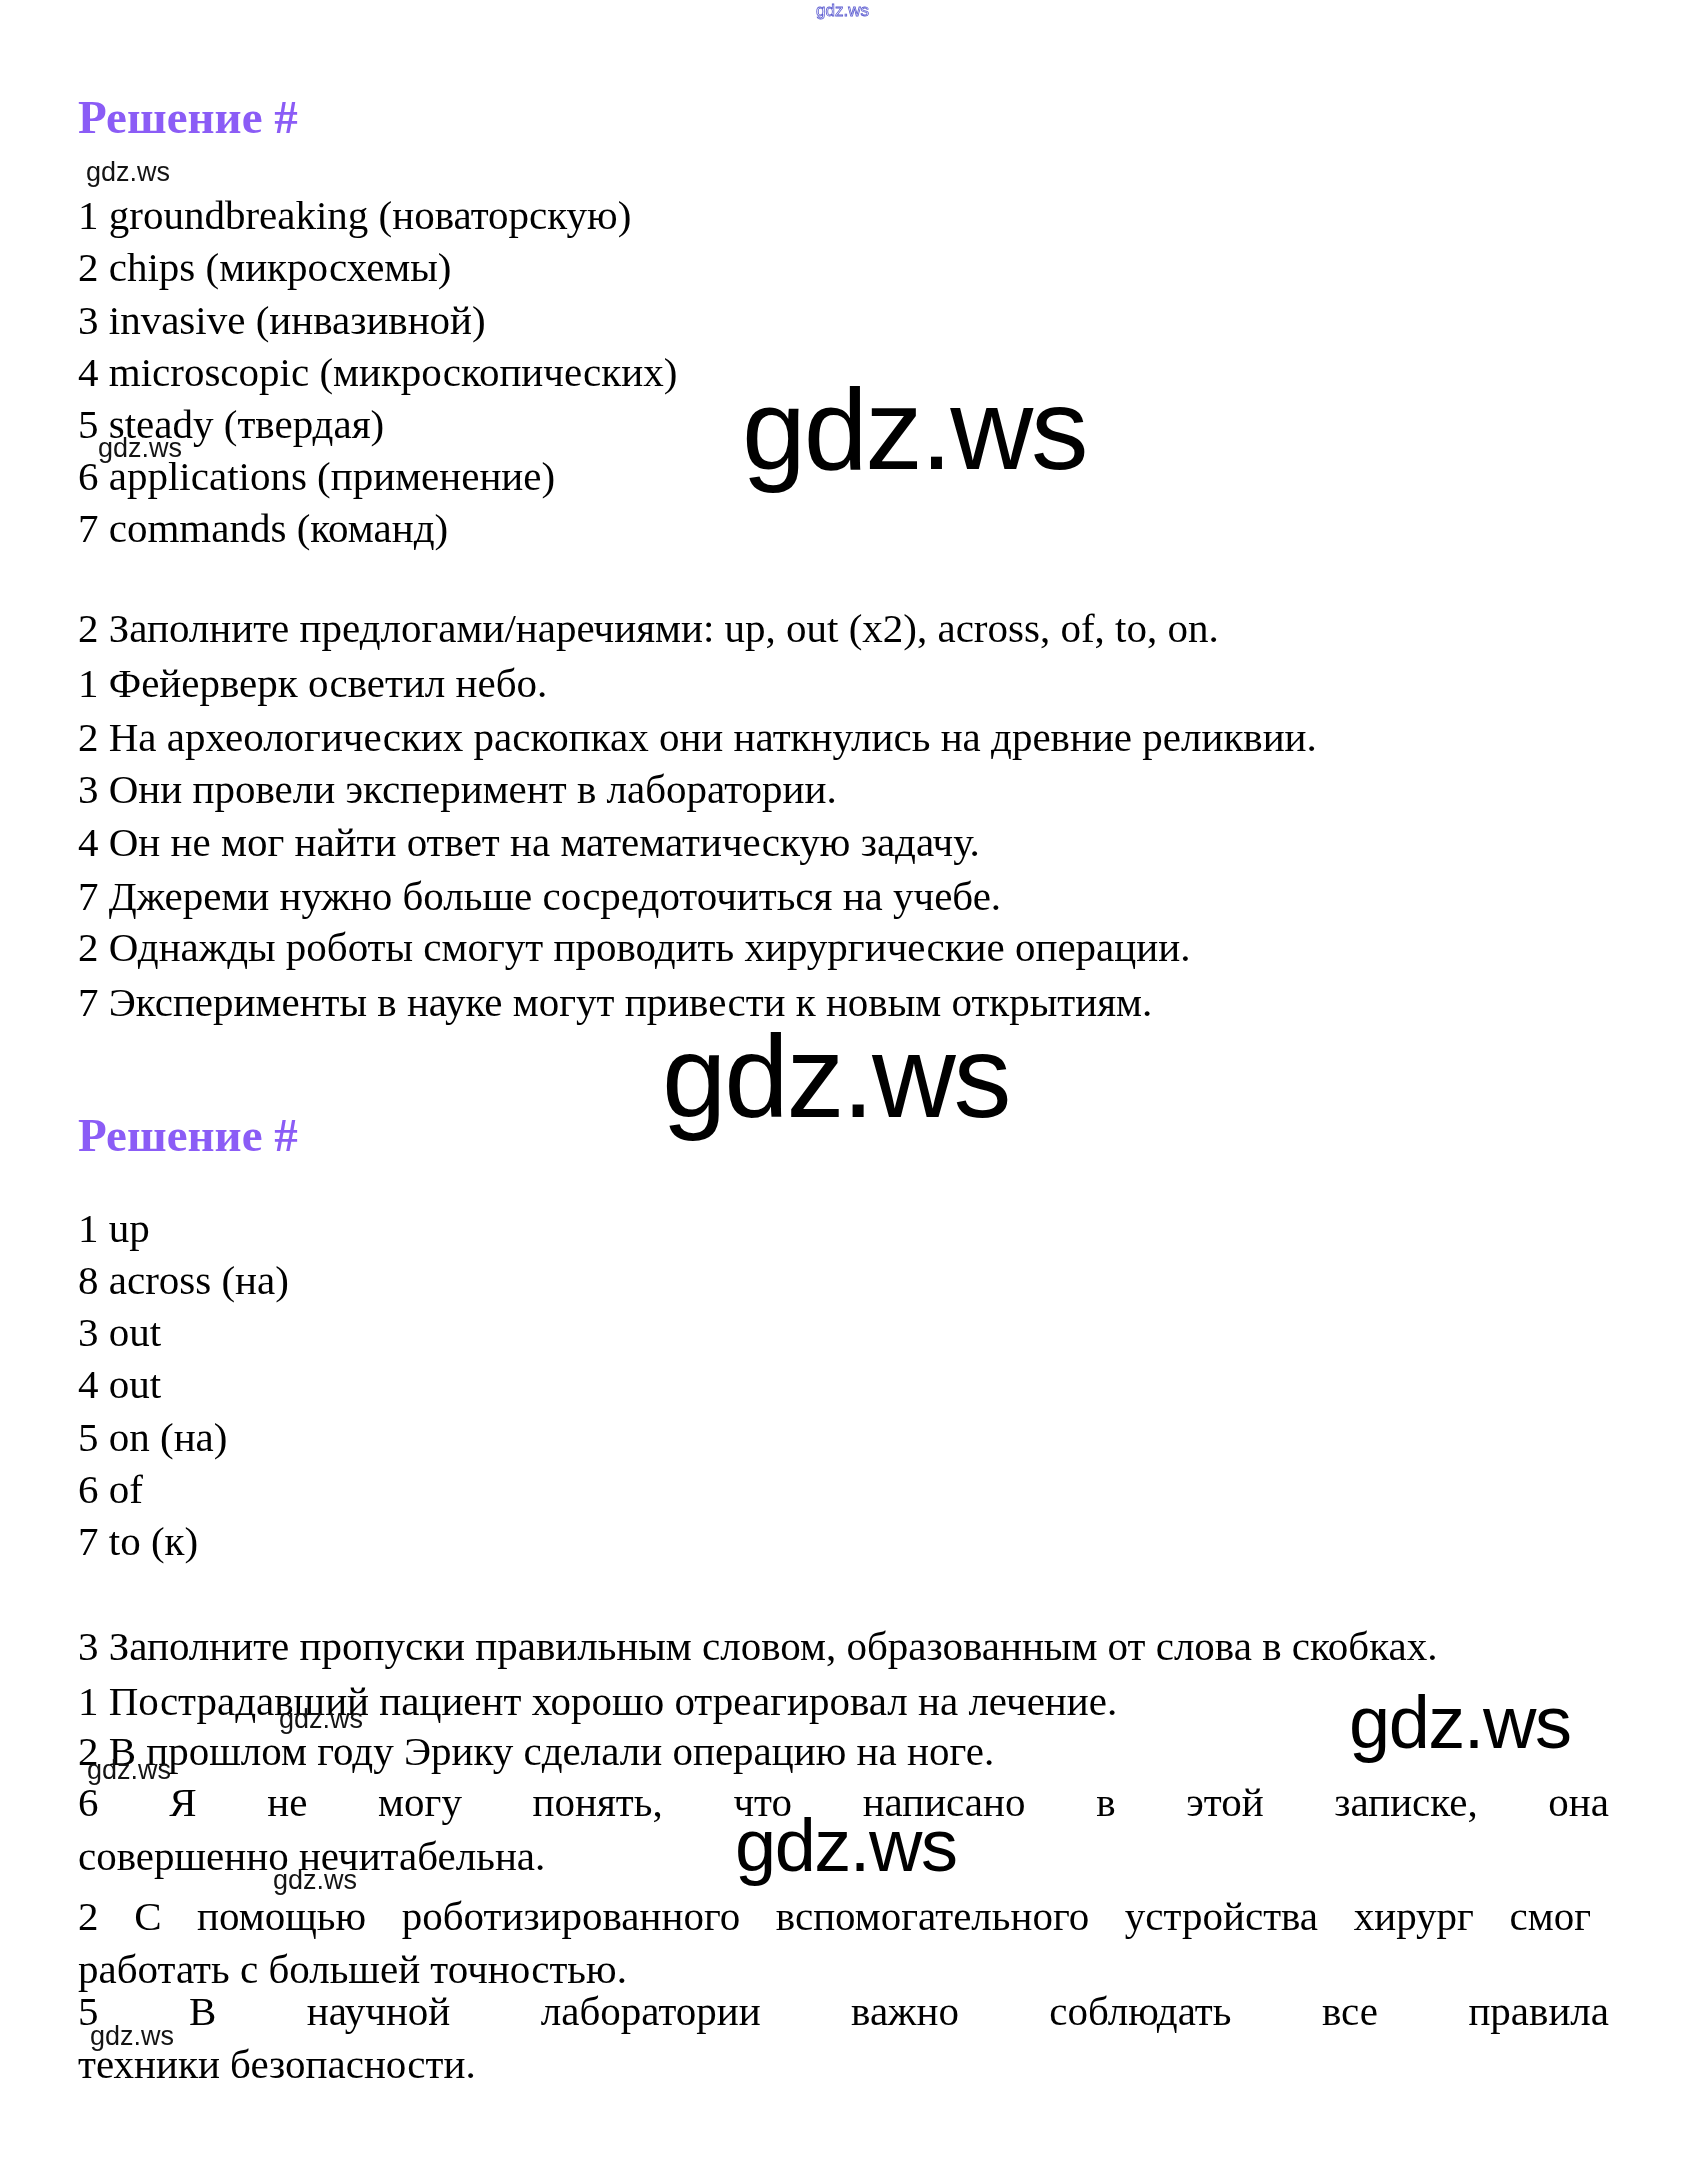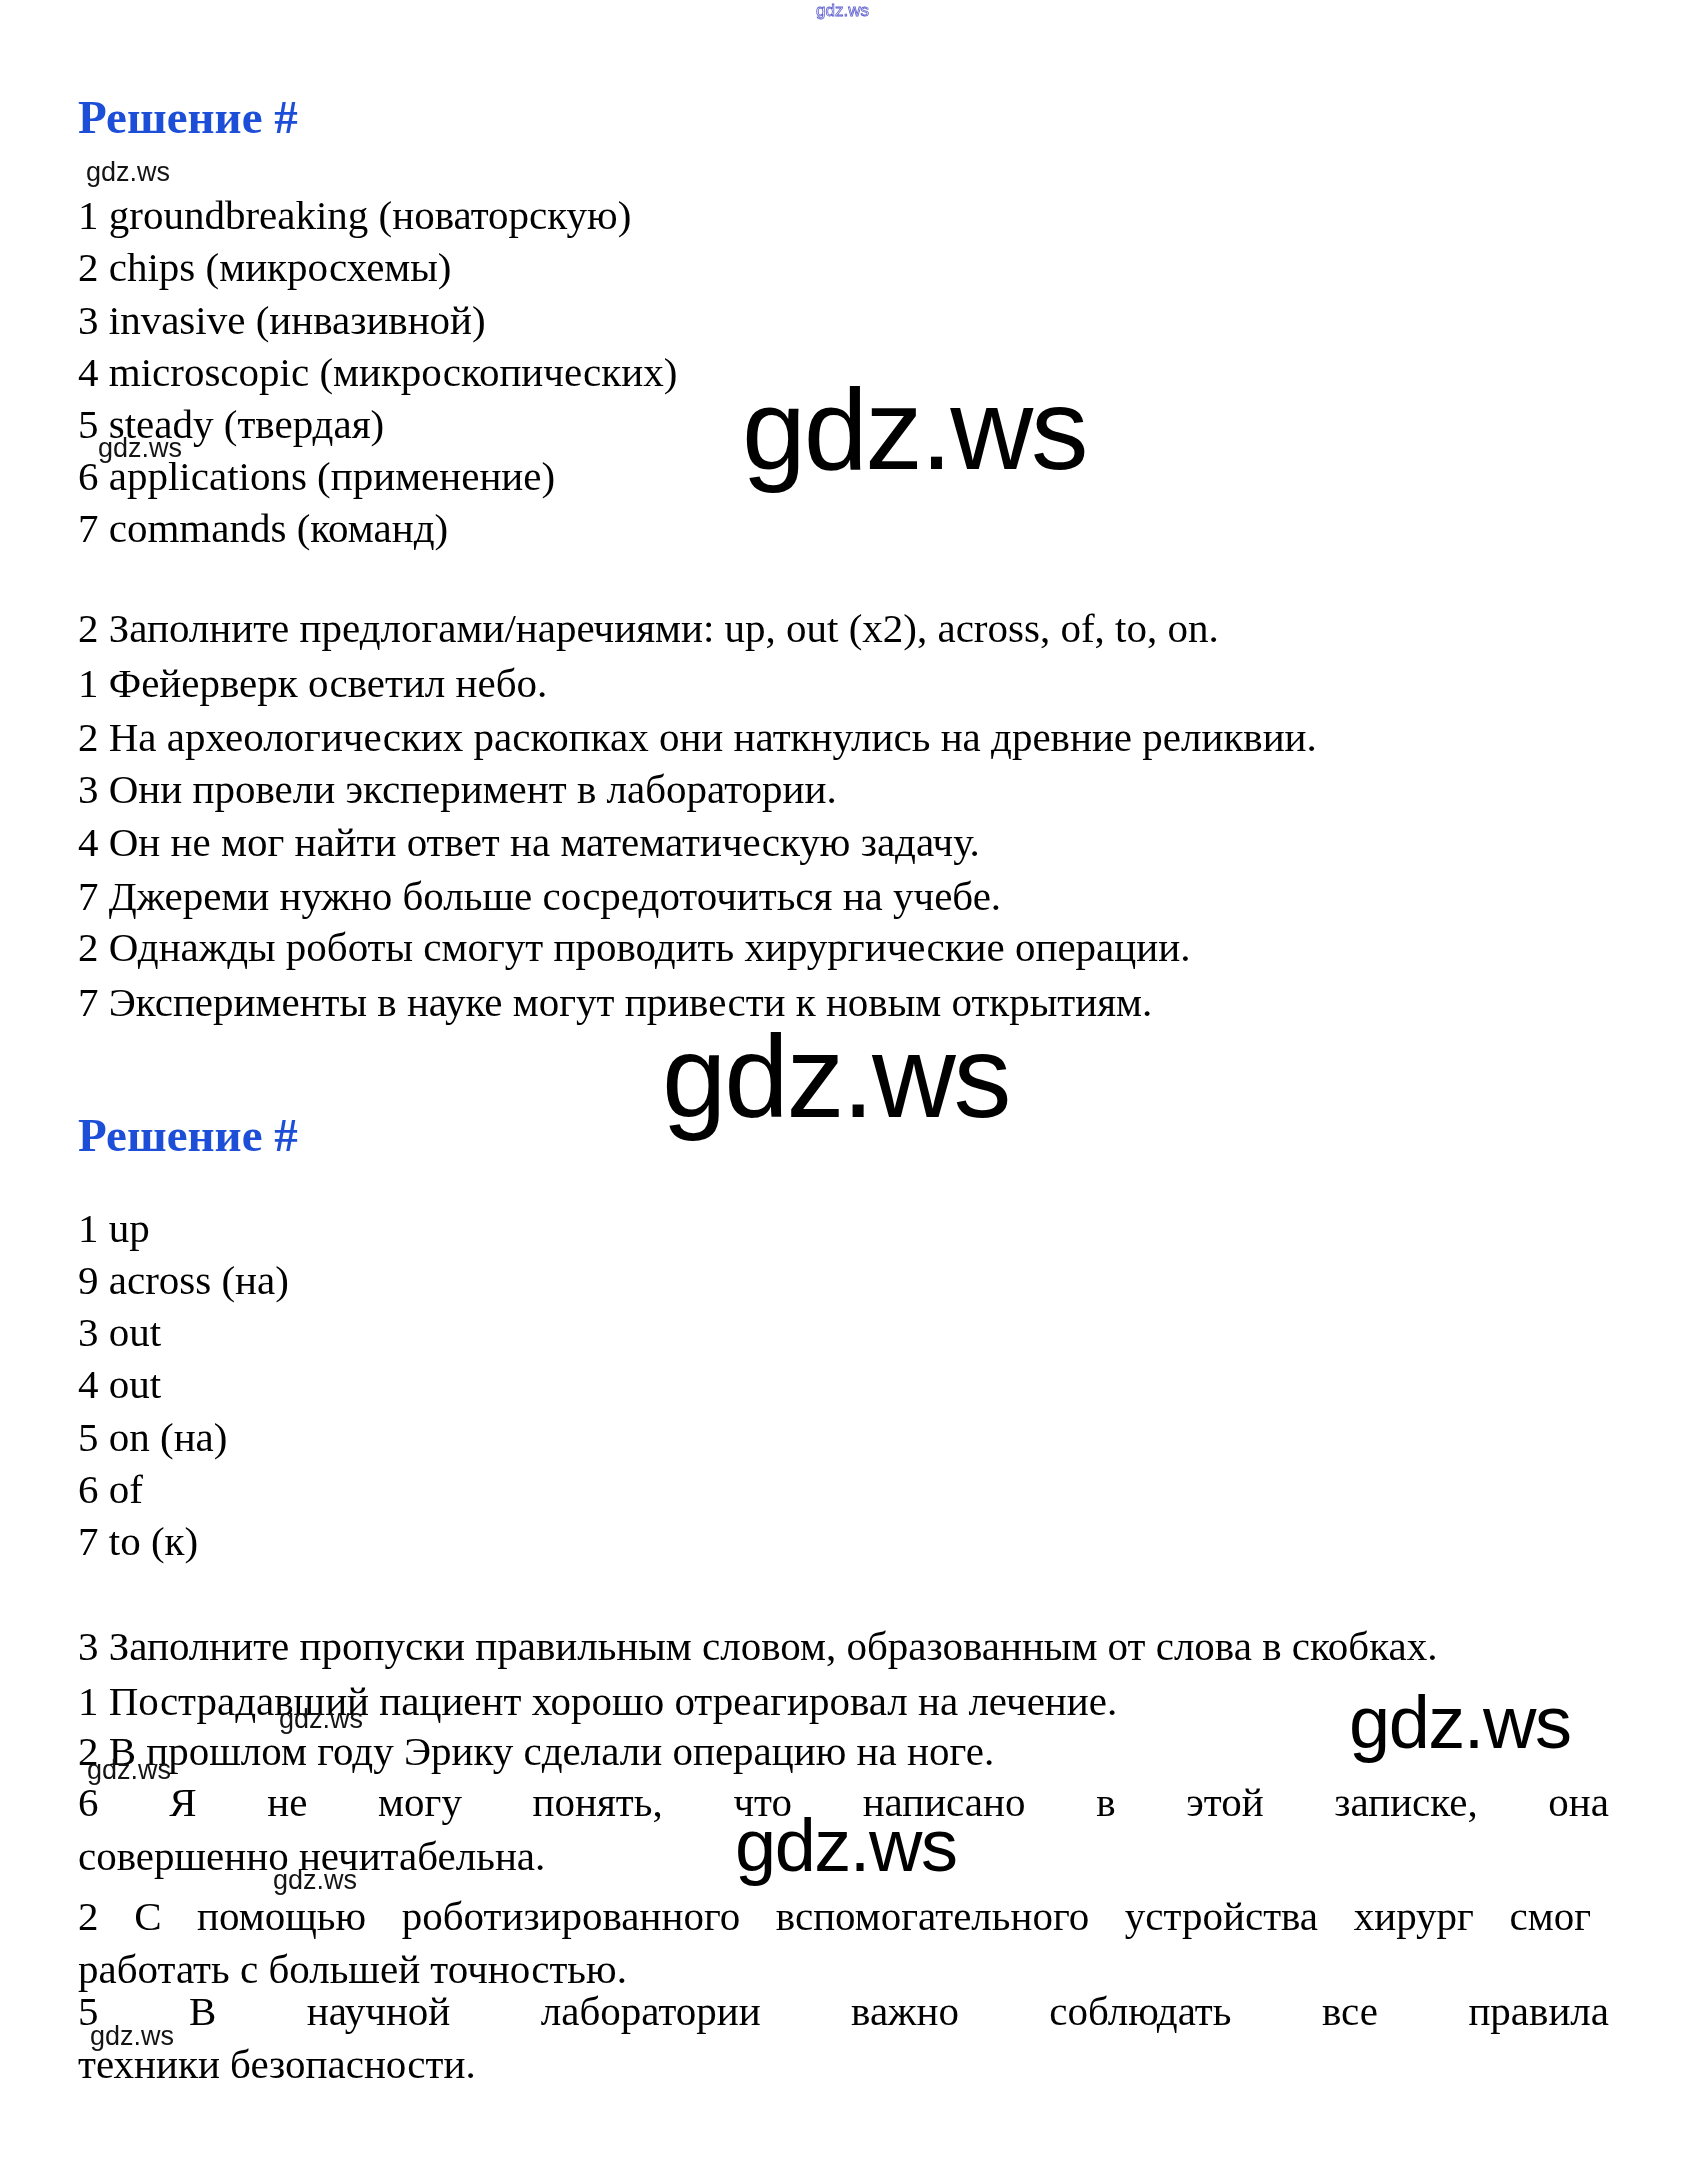--- a/index.html
+++ b/index.html
@@ -20,21 +20,21 @@
   
   .just {
     white-space: normal;
     text-align: justify;
     text-align-last: justify;
   }
   
   .h {
     position: absolute; left: 78px;
     font-size: 47px; line-height: 53px;
-    font-weight: bold; color: #1d4ed8;
+    font-weight: bold; color: #8b5cf6;
     white-space: nowrap;
   }
   
   .sm {
     position: absolute;
     font-family: "Liberation Sans", sans-serif;
     font-size: 27px; line-height: 30px;
     color: #141414; white-space: nowrap;
   }
   
@@ -84,21 +84,21 @@
 <div class="t" style="top:816px">4 Он не мог найти ответ на математическую задачу.</div>
 <div class="t" style="top:870px">7 Джереми нужно больше сосредоточиться на учебе.</div>
 <div class="t" style="top:921px">2 Однажды роботы смогут проводить хирургические операции.</div>
 <div class="t" style="top:976px">7 Эксперименты в науке могут привести к новым открытиям.</div>
 
 <div class="wm wm-2">gdz.ws</div>
 
 <div class="h" style="top:1109px">Решение #</div>
 
 <div class="t" style="top:1202px">1 up</div>
-<div class="t" style="top:1254px">9 across (на)</div>
+<div class="t" style="top:1254px">8 across (на)</div>
 <div class="t" style="top:1306px">3 out</div>
 <div class="t" style="top:1358px">4 out</div>
 <div class="t" style="top:1411px">5 on (на)</div>
 <div class="t" style="top:1463px">6 of</div>
 <div class="t" style="top:1515px">7 to (к)</div>
 
 <div class="t" style="top:1620px">3 Заполните пропуски правильным словом, образованным от слова в скобках.</div>
 <div class="t" style="top:1675px">1 Пострадавший пациент хорошо отреагировал на лечение.</div>
 <div class="sm" style="left:279px; top:1704px">gdz.ws</div>
 <div class="t" style="top:1725px">2 В прошлом году Эрику сделали операцию на ноге.</div>

